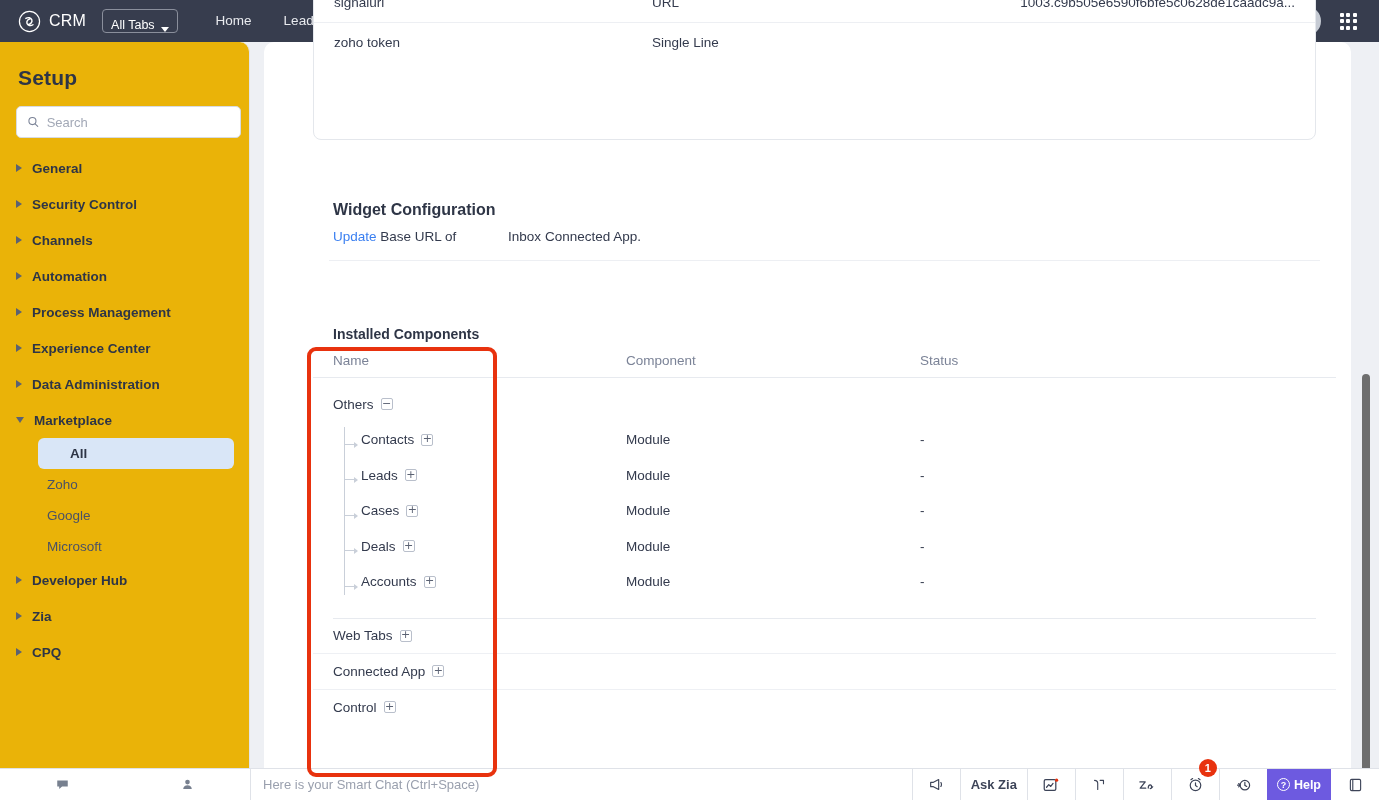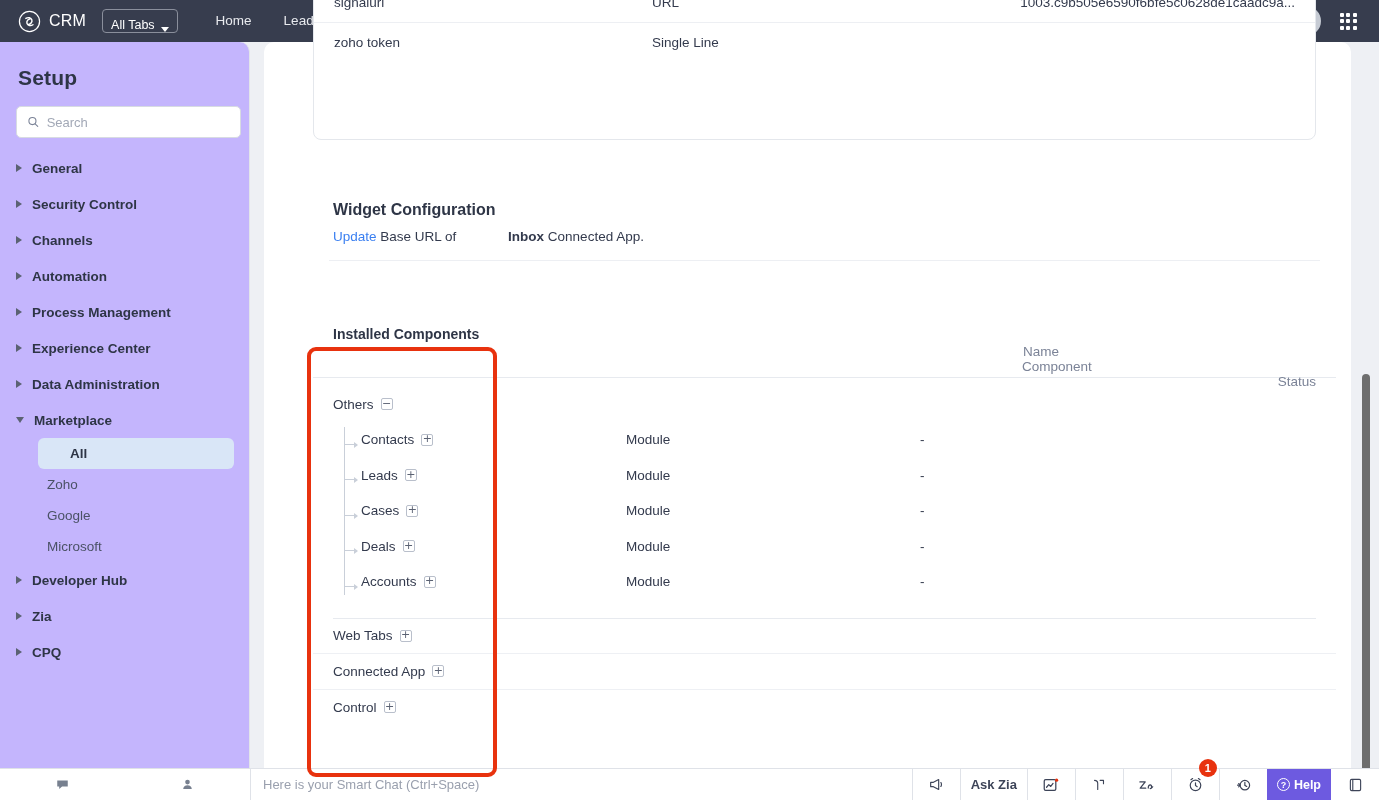--- a/index.html
+++ b/index.html
@@ -59,21 +59,21 @@
   .avatar .body { position:absolute; width:20px;height:13px;border-radius:10px 10px 0 0;background:#8a9099; left:5px; top:18px;}
   .grid9 { display:grid; grid-template-columns: repeat(3, 4px); grid-template-rows: repeat(3,4px); gap:2.5px; }
   .grid9 i { background:#fff; width:4px;height:4px;border-radius:1px; display:block;}
 
   
   .below { position:absolute; top:42px; left:0; width:1379px; height:758px; background:#eef0f4; }
 
   
   .sidebar {
     position:absolute; left:0; top:0; width:250px; height:726px;
-    background:#c4b5fd;
+    background:#eab308;
     border-right: 1px solid #e2e5ea;
     border-radius: 0 10px 0 0;
     overflow:hidden;
   }
   .setup-title { font-size: 21px; font-weight: 700; color:#2e3546; margin: 24px 0 0 18px; letter-spacing:.2px;}
   .search-wrap {
     margin: 16px 8px 0 16px; height: 32px;
     border: 1px solid #d7dbe2; border-radius: 5px; background:#fff;
     display:flex; align-items:center; padding: 0 10px; gap:7px;
   }
@@ -122,29 +122,29 @@
   .prow:first-child { border-top:none; }
   .pc-name { width: 318px; font-size:13.5px; color:#333a4d; }
   .pc-type { width: 326px; font-size:13.5px; color:#333a4d; }
   .pc-val  { flex:1; font-size:13.5px; color:#333a4d; text-align:right; white-space:nowrap; overflow:hidden; text-overflow:ellipsis;}
 
   
   .panel-widget { position:absolute; left:49px; top:140px; width:1023px; height:93px; }
   .wc-title { font-size:16px; font-weight:700; color:#2e3546; margin: 19px 0 0 20px; }
   .wc-line  { font-size:13.5px; color:#333a4d; margin: 10px 0 0 20px; }
   .wc-link  { color:#3a7ff1; cursor:pointer; }
-  .wc-line b { font-weight:700;padding-left:48px; }
+  .wc-line b { font-weight:400;padding-left:48px; }
   .wc-rule { height:1px; background:#edeff3; margin: 16px 16px 0 16px; }
 
   
   .panel-inst { position:absolute; left:49px; top:265px; width:1023px; height:427px; }
   .ic-title { font-size:14px; font-weight:700; color:#2e3546; margin:19px 0 0 20px; }
   .ic-head {
-    display:flex; height:34px; align-items:flex-end;
-    padding: 0 20px; border-bottom:1px solid #e7eaef; margin-top:2px;flex-direction:column;
+    display:flex; height:34px; align-items:center;
+    padding: 0 20px; border-bottom:1px solid #e7eaef; margin-top:2px;
   }
   .ic-head div { font-size:13.5px; color:#7b8397; }
   .col-name { width:293px; }
   .col-comp { width:294px; }
   .col-stat { flex:1; }
 
   .ic-row {
     display:flex; align-items:center; height:35.5px;
     padding: 0 20px; border-bottom:1px solid #eef0f4;
     position:relative;

